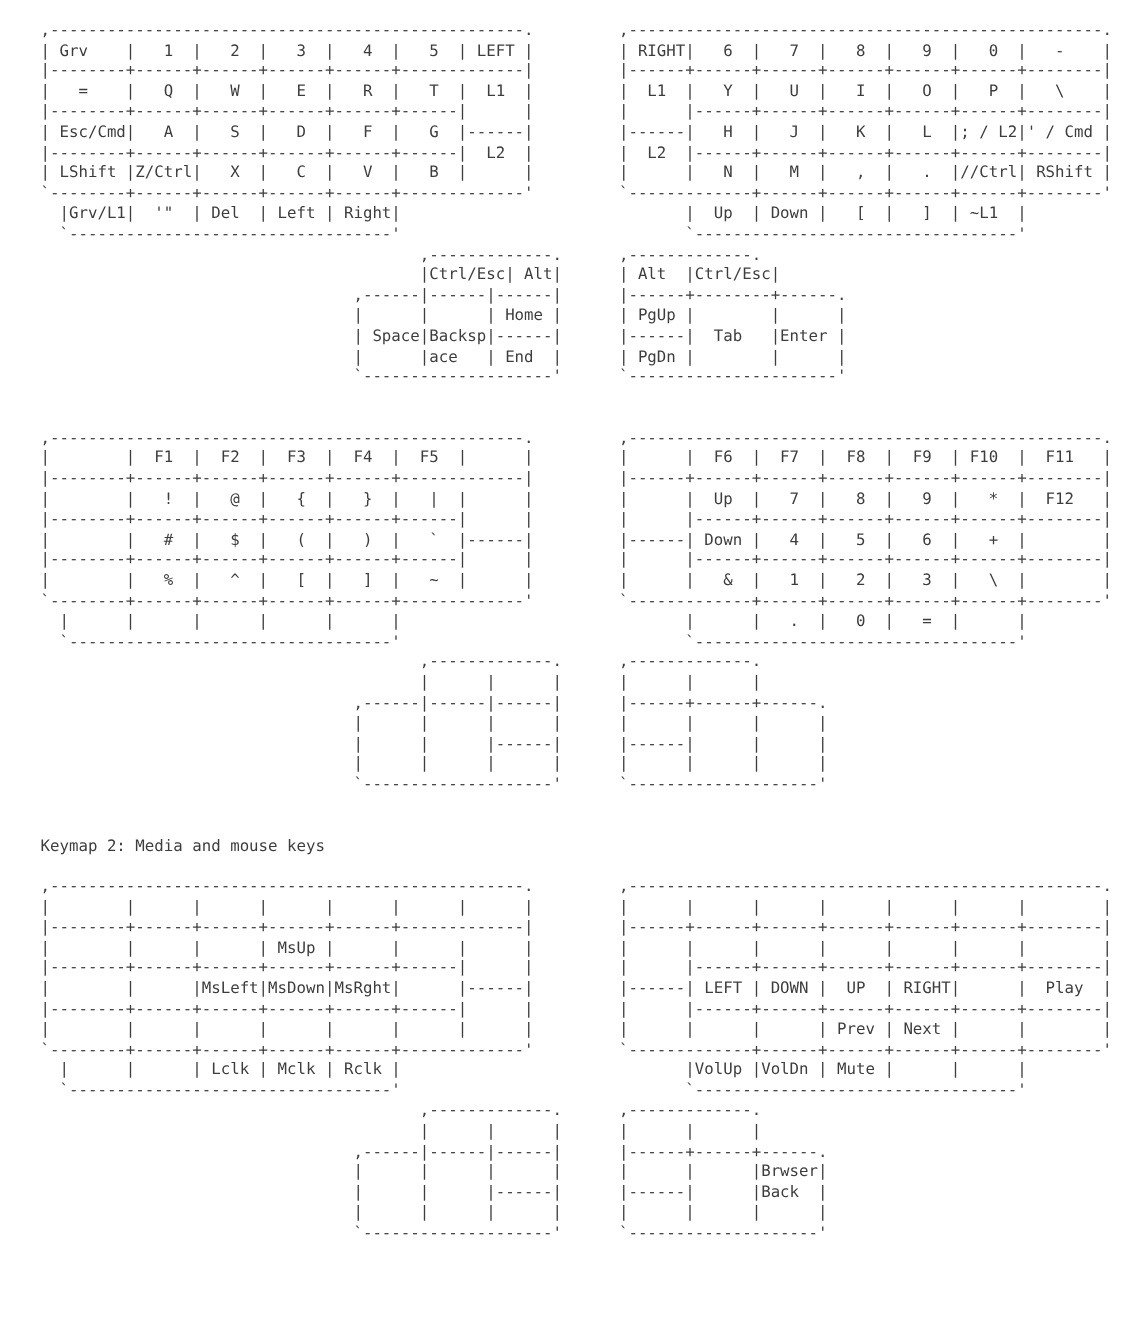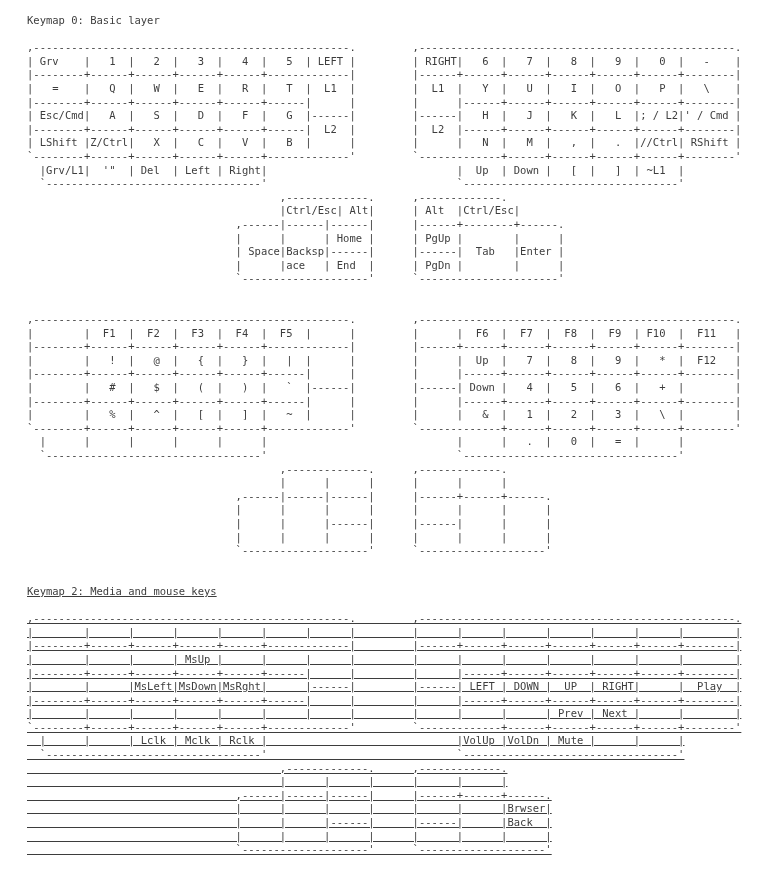--- a/index.html
+++ b/index.html
@@ -14,38 +14,37 @@
     padding: 14px 0 10px 27px;
     font-family: "DejaVu Sans Mono", "Liberation Mono", monospace;
     font-size: 10.5px;
     line-height: 13.6px;
     color: #3d3d3d;
     overflow: hidden;
   }
   .keymap {
     margin: 0 0 27.2px 0;
   }
-  .keymap:last-child { margin-bottom: 0; text-decoration: underline; }
+  .keymap:last-child { margin-bottom: 0; }
   .keymap-title {
     margin: 0 0 13.6px 0;
     white-space: pre;
   }
   .keymap-art {
     margin: 0;
     font: inherit;
     white-space: pre;
   }
 </style>
 </head>
 <body>
 
 <div class="page" style="color: rgb(61, 61, 61); background: rgb(255, 255, 255);">
 
   <section class="keymap">
-    <div class="keymap-title">Keymap 0: Basic layer</div>
     <pre class="keymap-art">,--------------------------------------------------.         ,--------------------------------------------------.
 | Grv    |   1  |   2  |   3  |   4  |   5  | LEFT |         | RIGHT|   6  |   7  |   8  |   9  |   0  |   -    |
 |--------+------+------+------+------+-------------|         |------+------+------+------+------+------+--------|
 |   =    |   Q  |   W  |   E  |   R  |   T  |  L1  |         |  L1  |   Y  |   U  |   I  |   O  |   P  |   \    |
 |--------+------+------+------+------+------|      |         |      |------+------+------+------+------+--------|
 | Esc/Cmd|   A  |   S  |   D  |   F  |   G  |------|         |------|   H  |   J  |   K  |   L  |; / L2|' / Cmd |
 |--------+------+------+------+------+------|  L2  |         |  L2  |------+------+------+------+------+--------|
 | LShift |Z/Ctrl|   X  |   C  |   V  |   B  |      |         |      |   N  |   M  |   ,  |   .  |//Ctrl| RShift |
 `--------+------+------+------+------+-------------'         `-------------+------+------+------+------+--------'
   |Grv/L1|  '"  | Del  | Left | Right|                              |  Up  | Down |   [  |   ]  | ~L1  |

